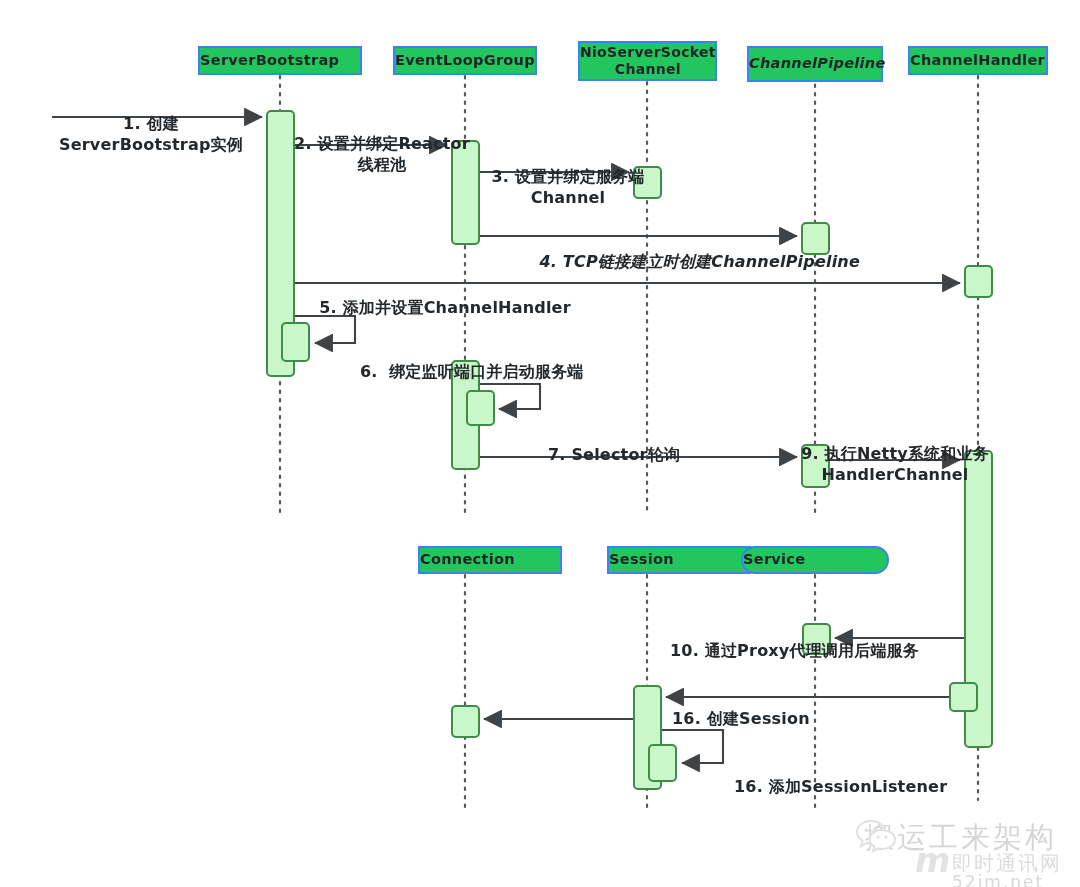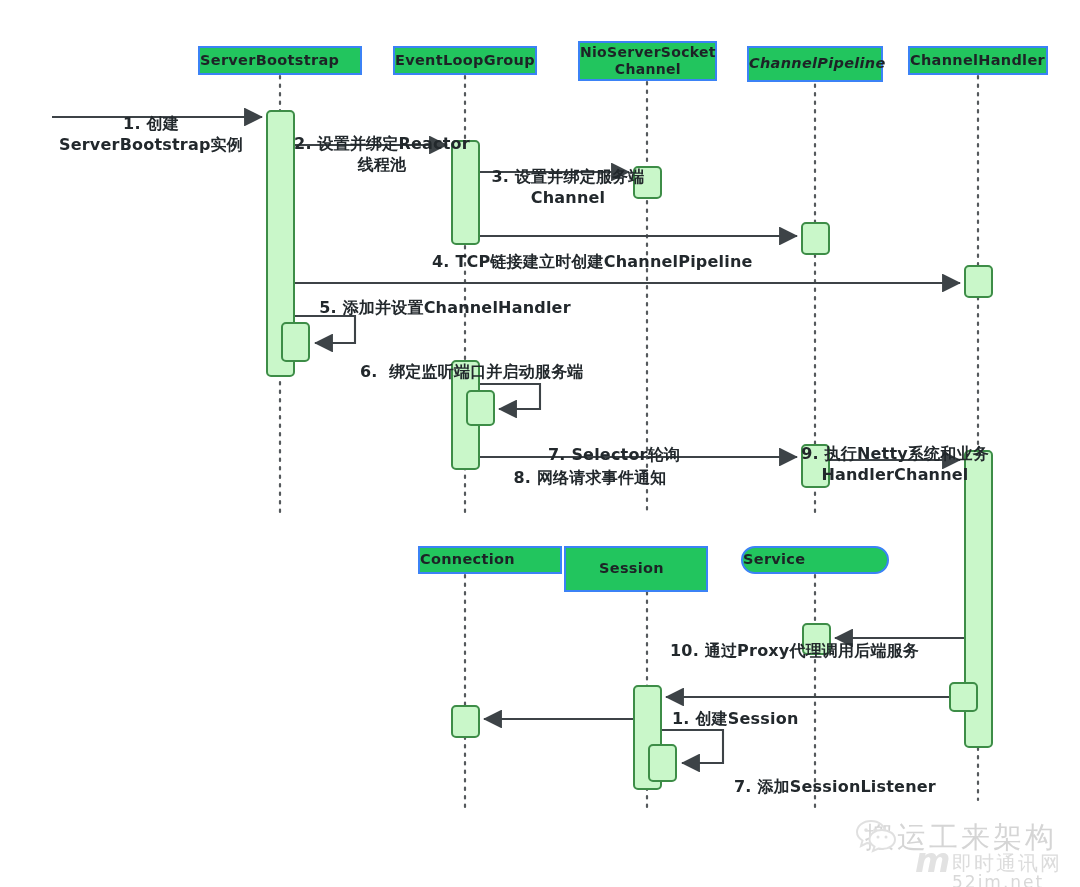--- a/index.html
+++ b/index.html
@@ -133,21 +133,21 @@
   </div>
 
   <div class="lifeline-box" style="left:908px;top:46px;width:140px;height:29px;">
     <span>ChannelHandler</span>
   </div>
 
   <div class="lifeline-box" style="left:394px;top:546px;width:144px;height:28px;margin-left:24px;">
     <span>Connection</span>
   </div>
 
-  <div class="lifeline-box" style="left:564px;top:546px;width:144px;height:46px;padding-left:33px;">
+  <div class="lifeline-box" style="left:607px;top:546px;width:144px;height:28px;">
     <span>Session</span>
   </div>
 
   <div class="lifeline-box" style="left:741px;top:546px;width:148px;height:28px;border-radius:14px;">
     <span>Service</span>
   </div>
 
   <div class="activation" style="left:266px;top:110px;width:29px;height:267px;"></div>
   <div class="activation" style="left:281px;top:322px;width:29px;height:40px;"></div>
 
@@ -173,39 +173,38 @@
 
   <div class="msg-label center" style="left:0px;top:70px;width:302px;text-align:center;">1. 创建
 ServerBootstrap实例</div>
 
   <div class="msg-label center" style="left:277px;top:90px;width:210px;text-align:center;">2. 设置并绑定Reactor
 线程池</div>
 
   <div class="msg-label center" style="left:465px;top:123px;width:206px;text-align:center;">3. 设置并绑定服务端
 Channel</div>
 
-  <div class="msg-label center" style="left:432px;top:208px;width:400px;text-align:left;">4. TCP链接建立时创建ChannelPipeline</div>
+  <div class="msg-label center" style="left:460px;top:208px;width:400px;text-align:right;font-style:italic;">4. TCP链接建立时创建ChannelPipeline</div>
 
   <div class="msg-label center" style="left:253px;top:254px;width:384px;text-align:center;">5. 添加并设置ChannelHandler</div>
 
   <div class="msg-label center" style="left:360px;top:318px;width:410px;text-align:left;">6.  绑定监听端口并启动服务端</div>
 
   <div class="msg-label center" style="left:548px;top:401px;width:220px;text-align:left;">7. Selector轮询</div>
 
-  <div class="msg-label center" style="left:490px;top:424px;width:200px;text-align:center;">8. 网络请求事件通知</div>
 
   <div class="msg-label center" style="left:780px;top:400px;width:230px;text-align:center;">9. 执行Netty系统和业务
 HandlerChannel</div>
 
   <div class="msg-label center" style="left:670px;top:597px;width:420px;text-align:left;">10. 通过Proxy代理调用后端服务</div>
 
-  <div class="msg-label center" style="left:672px;top:665px;width:220px;text-align:left;">1. 创建Session</div>
-
-
-  <div class="msg-label center" style="left:734px;top:733px;width:300px;text-align:left;">7. 添加SessionListener</div>
+  <div class="msg-label center" style="left:672px;top:665px;width:220px;text-align:left;">16. 创建Session</div>
+
+
+  <div class="msg-label center" style="left:734px;top:733px;width:300px;text-align:left;">16. 添加SessionListener</div>
 
   <div class="watermark" style="left:855px;top:818px;">
     <svg width="42" height="34" viewBox="0 0 42 34">
       <path d="M16 3 C8 3 2 8 2 14 C2 17.5 4 20.5 7.5 22.5 L6 28 L12 25 C13.3 25.3 14.6 25.5 16 25.5 C24 25.5 30 20.5 30 14 C30 8 24 3 16 3 Z" fill="none" stroke="#c8c8c8" stroke-width="2"></path>
       <circle cx="11" cy="12" r="1.8" fill="#c8c8c8"></circle>
       <circle cx="20" cy="12" r="1.8" fill="#c8c8c8"></circle>
       <path d="M27 12 C34 12 40 16 40 21.5 C40 27 34 31 27 31 C25.8 31 24.6 30.8 23.5 30.5 L18 33 L19.5 28.5 C16.5 26.8 14.5 24.3 14.5 21.5 C14.5 16 20 12 27 12 Z" fill="#ffffff" stroke="#c8c8c8" stroke-width="2"></path>
       <circle cx="23" cy="19" r="1.5" fill="#c8c8c8"></circle>
       <circle cx="31" cy="19" r="1.5" fill="#c8c8c8"></circle>
     </svg>

